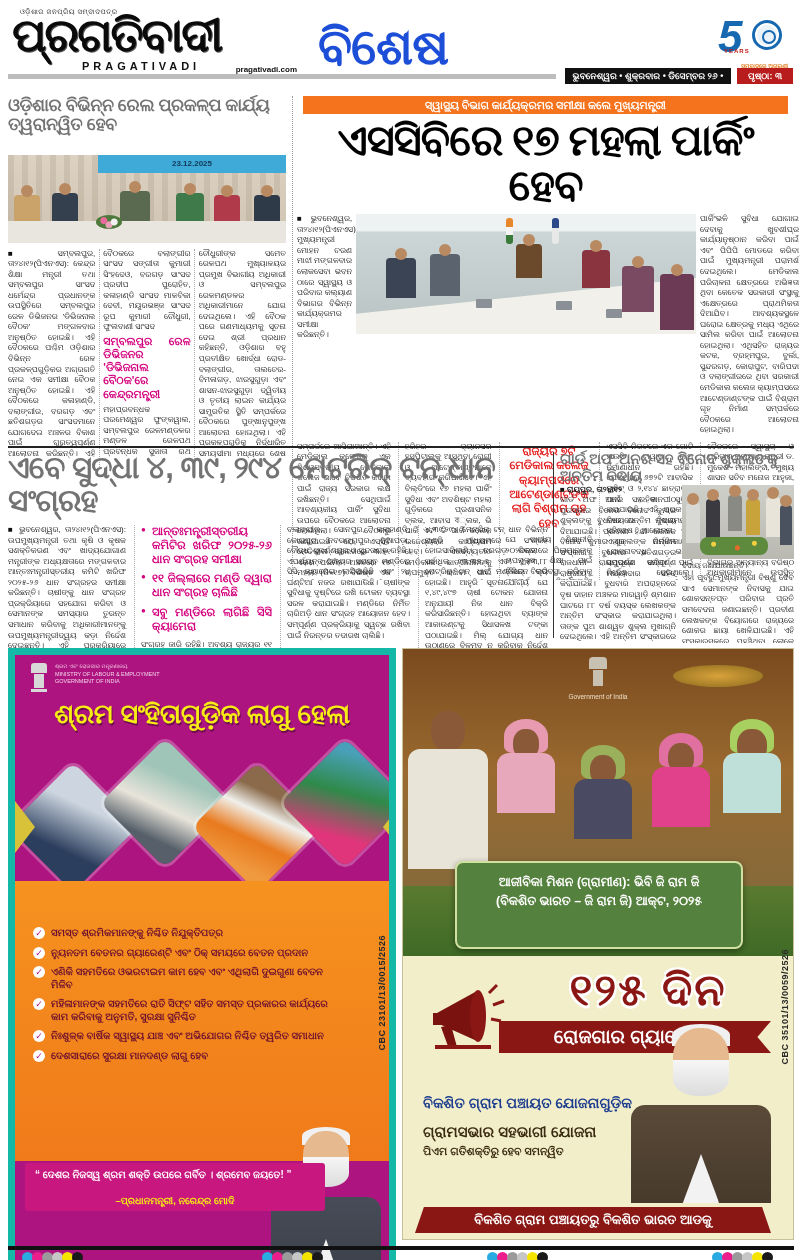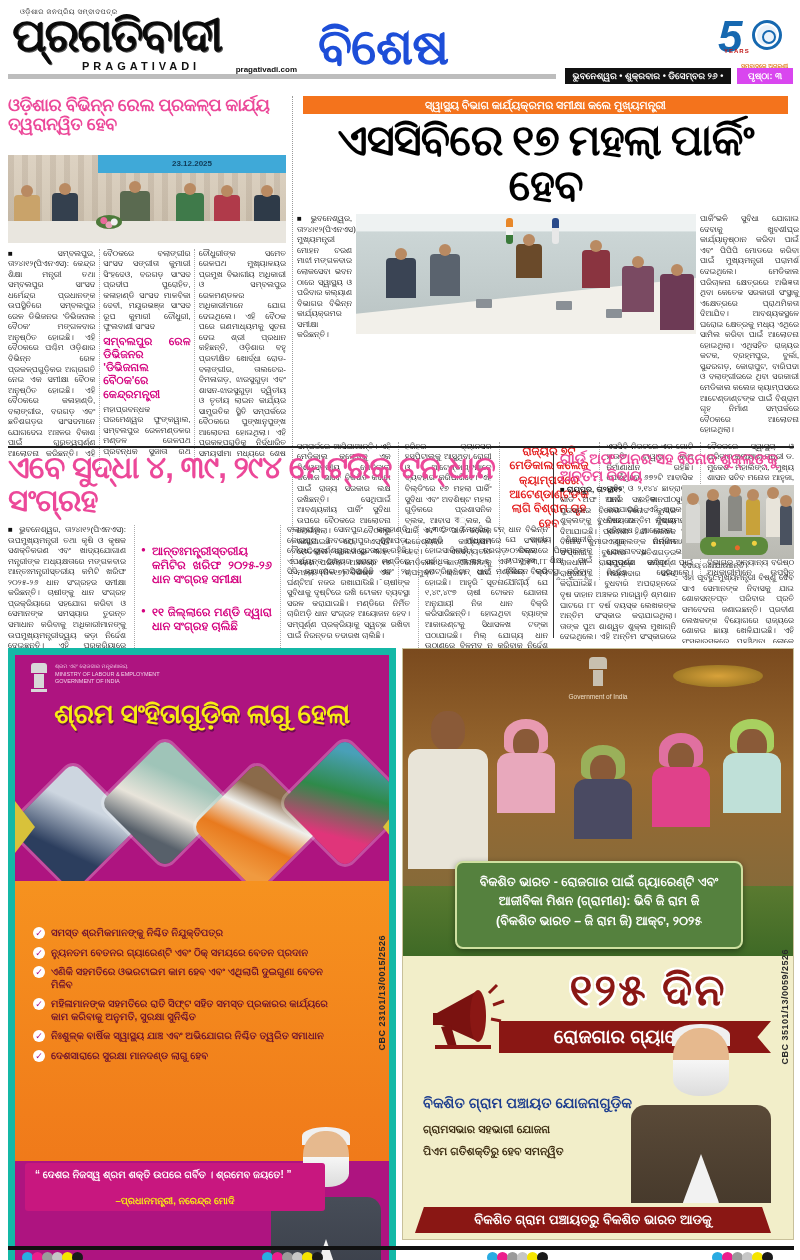--- a/index.html
+++ b/index.html
@@ -15,27 +15,27 @@
   .masthead .site { position:absolute; right:-20px; bottom:-2px; font-size:8px; font-weight:bold; color:#111; }
   .section-title { position:absolute; left:283px; top:18px; width:200px; text-align:center; font-size:50px; font-weight:900; color:#1d4ed8; letter-spacing:-1px; }
   .logo50 { position:absolute; right:10px; top:4px; width:78px; height:66px; }
   .logo50 .five { position:absolute; left:6px; top:8px; font-size:44px; font-weight:900; color:#1668b0; font-style:italic; }
   .logo50 .circle { position:absolute; right:8px; top:16px; width:30px; height:30px; border-radius:50%; border:3px solid #1668b0; background:#eaf2fa; box-shadow:inset 0 0 0 2px #fff; }
   .logo50 .circle::after{ content:""; position:absolute; left:7px; top:7px; width:10px; height:10px; border-radius:50%; border:2px solid #1668b0; }
   .logo50 .yrs { position:absolute; left:12px; top:44px; font-size:6px; font-weight:bold; color:#c01414; letter-spacing:1px; }
   .logo50 .tag { position:absolute; right:2px; bottom:0; font-size:6px; color:#e07818; font-weight:bold; }
   .hdr-rule { position:absolute; left:8px; top:74px; width:548px; height:5px; background:#bdbdbd; }
   .datebox { position:absolute; left:565px; top:68px; width:166px; height:16px; background:#111; color:#fff; font-size:9px; font-weight:bold; text-align:center; line-height:16px; }
-  .pagebox { position:absolute; left:737px; top:68px; width:56px; height:16px; background:#d946ef; color:#fff; font-size:9px; font-weight:bold; text-align:center; line-height:16px; }
+  .pagebox { position:absolute; left:737px; top:68px; width:56px; height:16px; background:#b91c1c; color:#fff; font-size:9px; font-weight:bold; text-align:center; line-height:16px; }
 
   
   .bodytxt { font-size:8px; line-height:1.32; color:#111; text-align:justify; }
   .dateline { font-weight:bold; }
   .colrule { border-left:1px dotted #9a9a9a; }
-  h2,h3 { color:#ec4899; }
+  h2,h3 { color:#737373; }
 
   
   .rail { position:absolute; left:8px; top:96px; width:278px; }
   .rail h2 { font-size:17.5px; font-weight:900; line-height:1.1; letter-spacing:-.5px; }
   .rail-photo { position:relative; margin-top:20px; width:278px; height:88px; background:linear-gradient(#ddd2c2,#cfc4b2); overflow:hidden; }
   .rail-photo .banner { position:absolute; left:90px; top:0; right:0; height:18px; background:#3fa9d8; color:#103a56; font-size:8px; font-weight:bold; text-align:center; line-height:18px; }
   .rail-photo .curtain { position:absolute; inset:0; background:repeating-linear-gradient(90deg,rgba(120,100,80,.15) 0 6px,rgba(0,0,0,0) 6px 14px); }
   .rail-photo .table { position:absolute; left:0; bottom:0; width:100%; height:22px; background:#e9e6df; }
   .person { position:absolute; border-radius:4px 4px 0 0; }
   .person::before { content:""; position:absolute; left:50%; top:-10px; transform:translateX(-50%); width:12px; height:12px; border-radius:50%; background:#b98a62; }
@@ -56,21 +56,21 @@
   .main-below { display:grid; grid-template-columns:repeat(5,1fr); column-gap:7px; margin-top:6px; height:138px; overflow:hidden; }
   .main-below > div + div { border-left:1px dotted #aaa; padding-left:6px; }
 
   .rule-h { position:absolute; left:8px; width:786px; height:2px; background:#222; }
 
   
   .paddy { position:absolute; left:8px; top:452px; width:540px; }
   .paddy h2 { font-size:31px; font-weight:900; letter-spacing:-1px; line-height:1.05; }
   .paddy-grid { display:grid; grid-template-columns:118px 138px 1fr 1fr; column-gap:8px; margin-top:8px; height:138px; overflow:hidden; }
   .paddy-grid > div + div { border-left:1px dotted #aaa; padding-left:6px; }
-  .bullets li { list-style:none; color:#d4017e; font-size:11.5px; font-weight:900; line-height:1.2; margin-bottom:6px; padding-left:11px; position:relative;margin-top:20px; }
+  .bullets li { list-style:none; color:#d4017e; font-size:11.5px; font-weight:900; line-height:1.2; margin-bottom:6px; padding-left:11px; position:relative; }
   .bullets li::before { content:"●"; position:absolute; left:0; top:0; font-size:8px; }
   .vdiv { position:absolute; left:553px; top:452px; width:1px; height:186px; background:#333; }
 
   
   .farewell { position:absolute; left:560px; top:450px; width:234px; }
   .farewell h2 { font-size:15px; font-weight:900; line-height:1.15; letter-spacing:-.3px; }
   .fw-grid { display:grid; grid-template-columns:1fr 112px; column-gap:6px; height:158px; overflow:hidden; }
   .fw-photo { position:relative; width:112px; height:74px; background:linear-gradient(#cfcfc9,#b9b9b2); overflow:hidden; }
   .fw-photo .casket { position:absolute; left:18px; bottom:4px; width:68px; height:18px; border-radius:8px; background:radial-gradient(circle at 20% 40%,#f0d040 2px,transparent 3px),radial-gradient(circle at 55% 60%,#e86a2a 2px,transparent 3px),radial-gradient(circle at 80% 35%,#f0d040 2px,transparent 3px),#5d8a3c; }
   .fw-cap { font-size:7.5px; margin:2px 0 3px; }
@@ -113,21 +113,21 @@
   .fig { position:absolute; }
   .fig .face { position:absolute; left:50%; transform:translateX(-50%); top:10px; width:26px; height:30px; border-radius:45%; background:#8a5a38; }
   .fig .hood { position:absolute; left:50%; transform:translateX(-50%); top:0; width:44px; height:34px; border-radius:50% 50% 20% 20%; }
   .fig .torso { position:absolute; left:50%; transform:translateX(-50%); top:34px; width:58px; height:60px; border-radius:12px 12px 0 0; }
   .brassplate { position:absolute; right:30px; top:16px; width:90px; height:22px; border-radius:50%; background:radial-gradient(#d8a23a,#8a6a1e); }
   .field { position:absolute; left:0; bottom:0; width:100%; height:70px; background:linear-gradient(#5a7a30,#3f6a26); }
   .greenbox { position:absolute; left:52px; top:212px; width:288px; height:88px; background:#55813e; border:2px solid #cfe0a0; border-radius:8px; color:#fff; font-size:12.5px; font-weight:bold; text-align:center; line-height:1.55; padding-top:10px; box-shadow:0 2px 6px rgba(0,0,0,.4); }
   .days { position:absolute; left:150px; top:316px; width:190px; text-align:center; font-size:44px; font-weight:900; color:#8a1714; text-shadow:-2px -2px 0 #fff,2px -2px 0 #fff,-2px 2px 0 #fff,2px 2px 0 #fff,0 3px 0 #fff; letter-spacing:2px; }
   .ribbon { position:absolute; left:96px; top:372px; width:272px; height:32px; background:#8a1714; clip-path:polygon(0 0,100% 0,95% 50%,100% 100%,0 100%); color:#fff; font-size:19px; font-weight:900; text-align:center; line-height:32px; }
   .adR .h-blue { position:absolute; left:20px; top:446px; font-size:14.5px; font-weight:900; color:#1d3d8f; }
-  .adR .l2 { position:absolute; left:20px; top:474px; font-size:11px; font-weight:bold; color:#3a2a10; }
+  .adR .l2 { position:absolute; left:20px; top:474px; font-size:15px; font-weight:bold; color:#3a2a10; }
   .adR .l3 { position:absolute; left:20px; top:496px; font-size:11px; font-weight:bold; color:#3a2a10; }
   .adR .bottombar { position:absolute; left:12px; bottom:6px; width:356px; height:26px; background:#8a1714; clip-path:polygon(2.5% 0,97.5% 0,100% 100%,0 100%); color:#fff; font-size:13px; font-weight:bold; text-align:center; line-height:26px; }
   .mega { position:absolute; left:22px; top:330px; width:86px; height:80px; }
 
   
   .foot-rule { position:absolute; left:8px; top:1246px; width:786px; height:4px; background:#111; }
   .dots { position:absolute; top:1252px; height:12px; display:flex; }
   .dots span { width:11px; height:11px; border-radius:50%; margin-right:-1px; }
 </style>
 </head>
@@ -325,21 +325,20 @@
         <div class="torso" style="background:#e0418a;"></div>
       </div>
       <div class="fig" style="left:306px;top:70px;width:86px;height:190px;">
         <div class="hood" style="background:#a8d060;"></div>
           <div class="face" style="width:30px;height:34px;"></div>
         <div class="torso" style="background:#bfe0d8;"></div>
       </div>
       <div class="field"></div>
     </div>
     <div class="greenbox">
-      <div>ବିକଶିତ ଭାରତ - ରୋଜଗାର ପାଇଁ ଗ୍ୟାରେଣ୍ଟି ଏବଂ</div>
       <div>ଆଜୀବିକା ମିଶନ (ଗ୍ରାମୀଣ): ଭିବି ଜି ରାମ ଜି</div>
       <div>(ବିକଶିତ ଭାରତ – ଜି ରାମ ଜି) ଆକ୍ଟ, ୨୦୨୫</div>
     </div>
     <div class="mega">
       <svg width="86" height="80" viewBox="0 0 86 80">
         <polygon points="12,34 52,12 52,62 12,44" fill="#7a1210"></polygon>
         <ellipse cx="53" cy="37" rx="8" ry="26" fill="#8a1714"></ellipse>
         <rect x="8" y="34" width="10" height="12" fill="#7a1210"></rect>
         <path d="M16 48 L24 70 L32 68 L26 46 Z" fill="#7a1210"></path>
         <path d="M64 14 l8 -8 M68 26 l11 -4 M66 40 l10 2" stroke="#8a1714" stroke-width="3" fill="none"></path>

